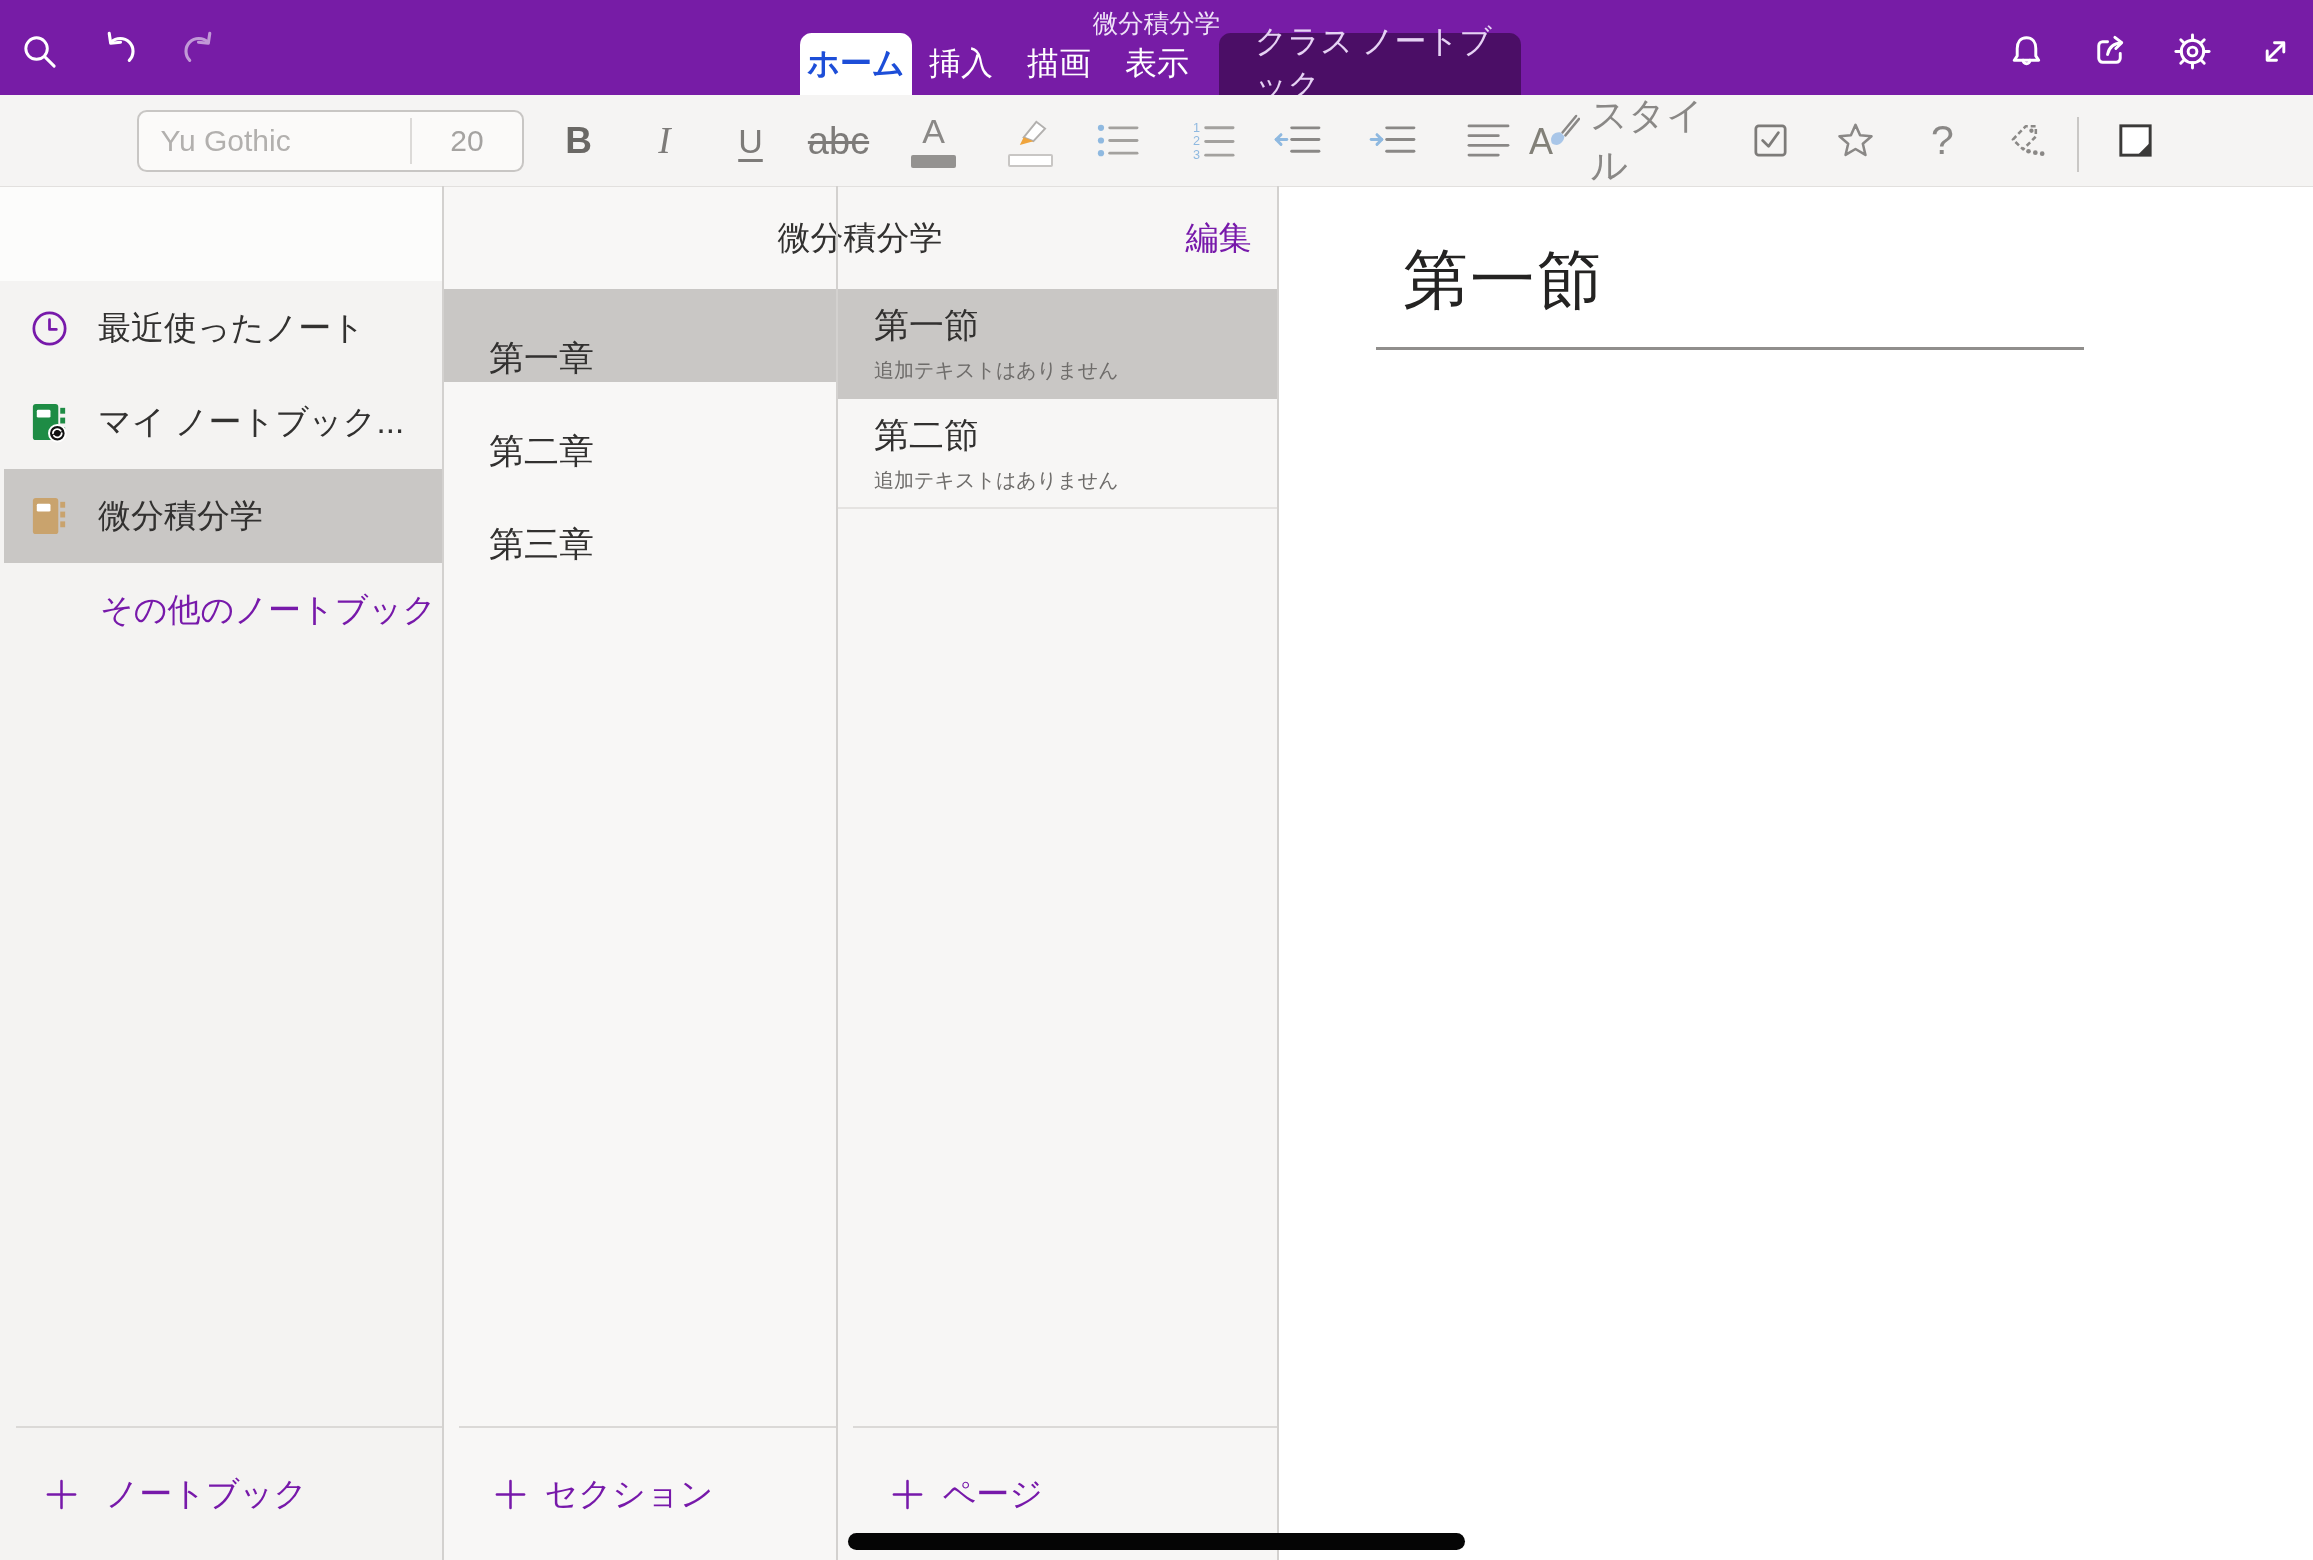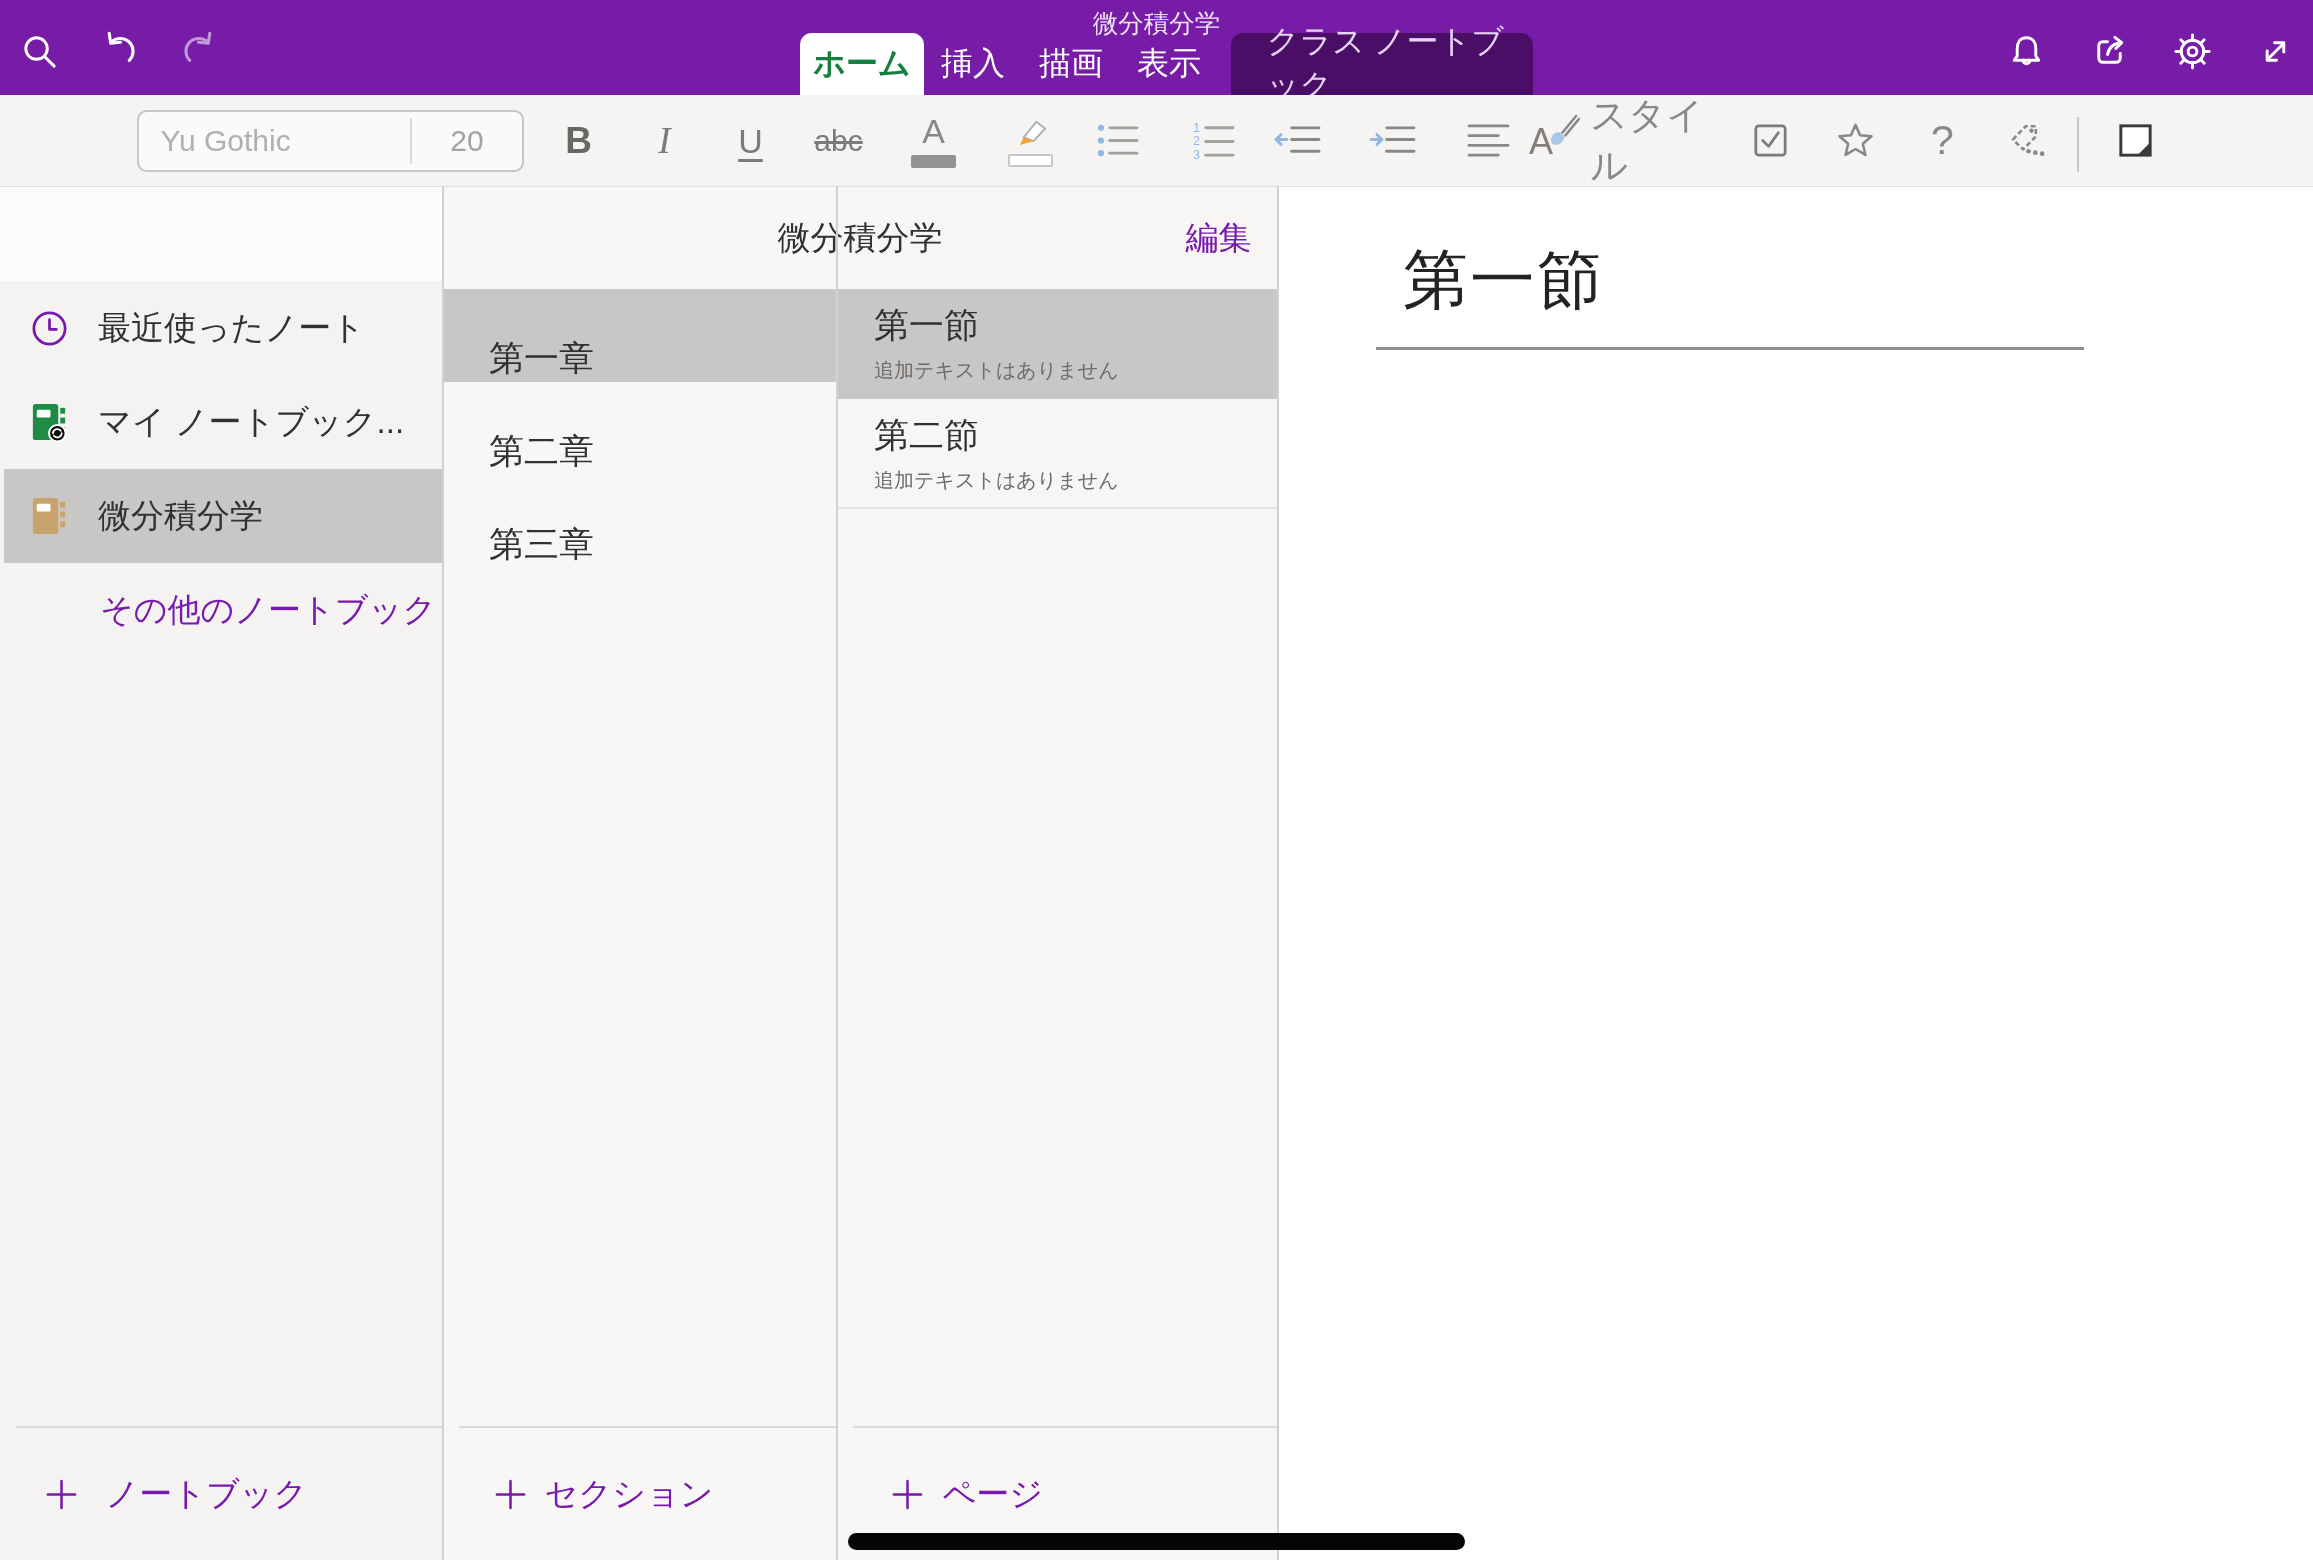--- a/index.html
+++ b/index.html
@@ -18,37 +18,37 @@
   #doc-title { left:0; top:5.9px; width:2313px; text-align:center; font-size:25.5px; color:#f0e4f8; }
   .bar-icons { top:30px; display:flex; gap:37px; }
   #bar-icons-left { left:17.6px; }
   #bar-icons-right { right:15.7px; gap:40px; }
   .bar-icon { width:43px; height:43px; cursor:pointer; }
   .bar-icon svg { width:43px; height:43px; display:block; }
   .bar-icon.disabled { opacity:.55; }
 
   #tabstrip { left:800px; bottom:0; height:62px; display:flex; align-items:stretch; }
   .tab { display:flex; align-items:center; justify-content:center; font-size:32px; color:#ffffff; cursor:pointer; }
-  .tab.active { width:124px; background:#ffffff; color:#15803d; font-weight:700; border-radius:11.8px 11.8px 0 0; }
+  .tab.active { width:112px; background:#ffffff; color:#1d4ed8; font-weight:700; border-radius:11.8px 11.8px 0 0; }
   .tab.plain { width:98px; font-weight:400; }
   .tab.dark { width:302px; margin-left:12.7px; background:#4B0E66; color:#e6d2f4; border-radius:11.8px 11.8px 0 0;padding-left:36px; }
 
   
   #toolbar { left:0; top:95px; width:2313px; height:92px; background:#f5f4f3; border-bottom:1px solid #e2e0de; }
   #fontbox { left:137px; top:14.7px; width:387px; height:62px; background:#fbfaf9; border:2px solid #c8c6c4; border-radius:9.8px; display:flex; align-items:stretch; cursor:pointer; }
   #font-name { flex:1; display:flex; align-items:center; padding-left:21.6px; font-size:30px; color:#b2b0ae; }
   #fontbox .vdiv { width:2px; background:#dcdad8; margin:5.9px 0; }
   #font-size { width:110px; display:flex; align-items:center; justify-content:center; font-size:30px; color:#a5a3a1; }
 
   .tbtn { top:5.9px; width:63px; height:80px; display:flex; flex-direction:column; align-items:center; justify-content:center; cursor:pointer; }
   .glyph { font-size:37px; color:#7d7b79; line-height:1; }
   .glyph.bold { font-weight:700; color:#6a6865; }
   .glyph.italic { font-family:"Liberation Serif","DejaVu Serif",serif; font-style:italic; }
   .glyph.underl { font-size:34px; text-decoration:underline; text-underline-offset:5.9px; }
-  .glyph.strike { font-size:30px; text-decoration:line-through; }
+  .glyph.strike { font-size:38px; text-decoration:line-through; }
   .glyph.acolor { font-size:34px; color:#8a8886; }
   .swatch { width:45px; height:12.7px; margin-top:6.9px; border-radius:2px; }
   .swatch.gray { background:#949290; }
   .swatch.white { background:#ffffff; border:2px solid #c8c6c4; }
   .tb-divider { left:2077px; top:21.6px; width:2px; height:55px; background:#c9c7c5; }
   #styles-btn { left:1529px; width:192px; flex-direction:row; gap:13.7px; }
   #styles-label { font-size:37px; color:#8a8886; }
   #styles-glyph-wrap { position:relative; width:55px; height:51px; }
   #styles-glyph { position:absolute; left:0; bottom:3.9px; font-size:36px; color:#828078; }
   #styles-brush { position:absolute; right:-3.9px; top:-2px; }

